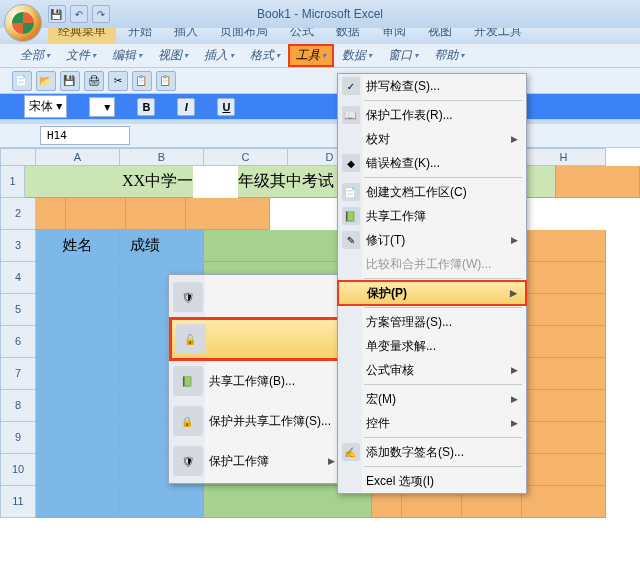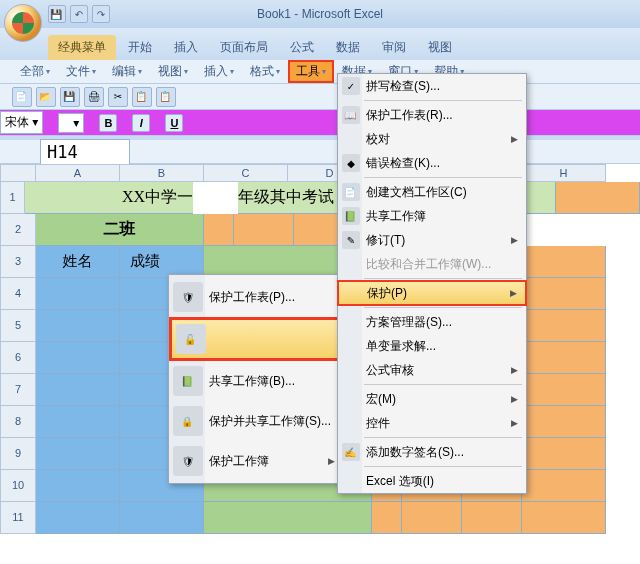--- a/index.html
+++ b/index.html
@@ -3,53 +3,53 @@
 <meta charset="utf-8">
 <style>
 * { margin: 0; padding: 0; box-sizing: border-box; font-family: "Microsoft YaHei", SimSun, sans-serif; }
 body { width: 640px; height: 564px; overflow: hidden; background: #fff; position: relative; }
 .titlebar { height: 28px; background: linear-gradient(#d6e5f5, #bdd5ee); display: flex; align-items: center; font-size: 12px; color: #3b5a82; position: relative; }
 .office-btn { width: 38px; height: 38px; border-radius: 50%; background: radial-gradient(circle at 30% 30%, #fff, #f7d27a 40%, #d98b2f 70%); border: 1px solid #9bb3d4; position: absolute; left: 4px; top: 4px; z-index: 10; display: flex; align-items: center; justify-content: center; }
 .office-btn::after { content: ""; width: 22px; height: 22px; border-radius: 50%; background: conic-gradient(#e8633a 0 90deg, #2d8f4e 90deg 180deg, #e8633a 180deg 270deg, #2d8f4e 270deg 360deg); }
 .qat { display: flex; gap: 4px; margin-left: 48px; align-items: center; }
 .qat-btn { width: 18px; height: 18px; background: #cfe0f3; border: 1px solid #9bb3d4; border-radius: 2px; font-size: 10px; display: flex; align-items: center; justify-content: center; color: #3b5a82; }
 .title-text { position: absolute; left: 50%; transform: translateX(-50%); }
-.ribbon-tabs { height: 32px; background: linear-gradient(#dce9f7, #c7dbf1); display: flex; align-items: flex-end; padding-left: 48px; font-size: 12px; gap: 2px; }
+.ribbon-tabs { height: 16px; background: linear-gradient(#dce9f7, #c7dbf1); display: flex; align-items: flex-end; padding-left: 48px; font-size: 12px; gap: 2px; }
 .rtab { padding: 4px 10px; color: #3b5a82; cursor: pointer; }
 .rtab.active { background: #f2d385; border-radius: 4px 4px 0 0; color: #5a4a1a; }
-.menubar { height: 24px; background: #e8f0fa; border-bottom: 1px solid #b7cde5; display: flex; align-items: center; padding-left: 12px; font-size: 12px; gap: 0; }
+.menubar { height: 24px; background: #e8f0fa; border-bottom: 1px solid #b7cde5; display: flex; align-items: center; padding-left: 12px; font-size: 12px; gap: 0; font-style: italic; }
 .mitem { padding: 3px 8px; color: #3b5a82; cursor: pointer; display: flex; align-items: center; gap: 2px; }
 .mitem.active { background: #f7a23a; border: 2px solid #ef3a1f; color: #000; padding: 1px 6px; }
 .mitem .dd { font-size: 8px; color: #5a7aa8; }
 .toolbar { height: 26px; background: #e8f0fa; border-bottom: 1px solid #b7cde5; display: flex; align-items: center; padding-left: 12px; gap: 4px; }
 .tbtn { width: 20px; height: 20px; background: #cfe0f3; border: 1px solid #9bb3d4; border-radius: 2px; font-size: 10px; display: flex; align-items: center; justify-content: center; }
-.fmtbar { height: 26px; background: #d946ef; border-bottom: 1px solid #b7cde5; display: flex; align-items: center; padding-left: 0; gap: 15px; font-size: 12px; }
+.fmtbar { height: 26px; background: #3b82f6; border-bottom: 1px solid #b7cde5; display: flex; align-items: center; padding-left: 24px; gap: 22px; font-size: 12px; }
 .fmtsel { border: 1px solid #9bb3d4; background: #fff; padding: 2px 4px; font-size: 12px; }
 .fmtbtn { width: 18px; height: 18px; border: 1px solid #9bb3d4; background: #e0ecf8; border-radius: 2px; font-size: 11px; display: flex; align-items: center; justify-content: center; font-weight: bold; }
 .divider { height: 4px; background: #c7dbf1; }
-.namebox-row { height: 24px; background: #e8f0fa; border-bottom: 1px solid #b7cde5; display: flex; align-items: center; padding-left: 40px; font-size: 17px; }
+.namebox-row { height: 24px; background: #e8f0fa; border-bottom: 1px solid #b7cde5; display: flex; align-items: center; padding-left: 40px; font-size: 11px; }
 .namebox { width: 90px; border: 1px solid #9bb3d4; background: #fff; padding: 2px 6px; font-family: monospace; }
 .sheet { position: relative; }
 .colhdr { display: flex; height: 18px; }
 .corner { width: 36px; background: #e8eef5; border: 1px solid #b2c6dc; }
 .ch { flex: 0 0 84px; background: #e8eef5; border: 1px solid #b2c6dc; border-left: none; text-align: center; font-size: 11px; color: #3b5a82; line-height: 16px; }
 .rows { }
 .row { display: flex; height: 32px; }
 .rh { width: 36px; background: #e8eef5; border: 1px solid #b2c6dc; border-top: none; text-align: center; font-size: 11px; color: #3b5a82; line-height: 30px; }
 .cell { flex: 0 0 84px; border: 1px solid #8faecb; border-top: none; border-left: none; font-size: 13px; display: flex; align-items: center; justify-content: center; }
 .row1 .cell { background: #cce5b5; font-size: 16px; font-family: SimSun; }
 .row1 .c1 { justify-content: flex-end; }
 .row1 .c2 { justify-content: flex-start; margin-left: 45px; }
 .blue { background: #7db8e8; }
 .green { background: #a6d18e; }
 .orange { background: #f5b36b; }
 .title1 { font-size: 16px; font-weight: bold; }
 .dropdown1 { position: absolute; left: 337px; top: 73px; width: 190px; background: #f4f4f4; border: 1px solid #9ba7b7; box-shadow: 2px 2px 6px rgba(0,0,0,0.3); font-size: 12px; z-index: 100; }
 .dd1-item { display: flex; align-items: center; height: 24px; padding-left: 28px; position: relative; cursor: pointer; }
-.dd1-item.highlight { background: linear-gradient(#fde9a8, #f7d26b); border: 2px solid #ef3a1f; height: 26px; margin: -1px; }
+.dd1-item.highlight { background: linear-gradient(#fde9a8, #f7d26b); border: 2px solid #ef3a1f; height: 26px; margin: -1px; font-weight: bold; }
 .dd1-icon { position: absolute; left: 4px; width: 18px; height: 18px; background: #d5dae0; border-radius: 2px; font-size: 10px; display: flex; align-items: center; justify-content: center; }
 .dd1-arrow { position: absolute; right: 8px; font-size: 9px; color: #555; }
 .dd1-leftbar { position: absolute; left: 0; top: 0; bottom: 0; width: 24px; background: #e9edf2; }
 .dd1-sep { height: 1px; background: #c5cbd3; margin: 2px 4px 2px 26px; }
 .dropdown2 { position: absolute; left: 168px; top: 274px; width: 176px; background: #f4f4f4; border: 1px solid #9ba7b7; box-shadow: 2px 2px 6px rgba(0,0,0,0.3); font-size: 12px; z-index: 99; padding: 2px 0; }
 .dd2-item { display: flex; align-items: center; height: 40px; padding-left: 40px; position: relative; cursor: pointer; }
 .dd2-item.highlight { background: linear-gradient(#fde9a8, #f7d26b); border: 3px solid #ef3a1f; height: 44px; }
 .dd2-icon { position: absolute; left: 4px; width: 30px; height: 30px; background: #d5dae0; border-radius: 3px; font-size: 10px; display: flex; align-items: center; justify-content: center; }
 .dd2-leftbar { position: absolute; left: 0; top: 0; bottom: 0; width: 36px; background: #e9edf2; }
 </style>
@@ -68,20 +68,21 @@
 
 <div class="ribbon-tabs">
   <div class="rtab active">经典菜单</div>
   <div class="rtab">开始</div>
   <div class="rtab">插入</div>
   <div class="rtab">页面布局</div>
   <div class="rtab">公式</div>
   <div class="rtab">数据</div>
   <div class="rtab">审阅</div>
   <div class="rtab">视图</div>
+  <div class="rtab">开发工具</div>
 </div>
 
 <div class="menubar">
   <div class="mitem">
       <span>全部</span>
       <span class="dd">▾</span>
     </div>
   <div class="mitem">
       <span>文件</span>
       <span class="dd">▾</span>
@@ -166,21 +167,20 @@
       <div class="cell c1" style="border-right:none"></div>
       <div class="cell c1" style="border-left:none;border-right:none">XX中学一</div>
       <div class="cell c2" style="flex:0 0 168px;border-left:none;justify-content:flex-start">年级其中考试</div>
       <div class="cell" style="flex:0 0 30px;background:#cce5b5"></div>
       <div class="cell" style="flex:0 0 60px;background:#cce5b5"></div>
       <div class="cell" style="flex:0 0 60px;background:#cce5b5"></div>
       <div class="cell" style="background:#f5b36b"></div>
     </div>
     <div class="row">
       <div class="rh">2</div>
-      <div class="cell green title1" style="flex:0 0 168px">二班</div>
       <div class="cell orange" style="flex:0 0 30px"></div>
       <div class="cell orange" style="flex:0 0 60px"></div>
       <div class="cell orange" style="flex:0 0 60px"></div>
       <div class="cell orange"></div>
     </div>
     <div class="row">
       <div class="rh">3</div>
       <div class="cell blue" style="font-size:15px">姓名</div>
       <div class="cell blue" style="font-size:15px;justify-content:flex-start;padding-left:10px">成绩</div>
       <div class="cell green" style="flex:0 0 168px"></div>
@@ -346,21 +346,20 @@
         <span>Excel 选项(I)</span>
       </div>
     </div>
 </div>
 
 <div class="dropdown2">
   <div class="dd2-leftbar"></div>
   <div id="dd2-items">
       <div class="dd2-item">
         <span class="dd2-icon">🛡</span>
-    <span>保护工作表(P)...</span>
       </div>
       <div class="dd2-item highlight">
         <span class="dd2-icon">🔓</span>
       </div>
       <div class="dd2-item">
         <span class="dd2-icon">📗</span>
     <span>共享工作簿(B)...</span>
       </div>
       <div class="dd2-item">
         <span class="dd2-icon">🔒</span>

